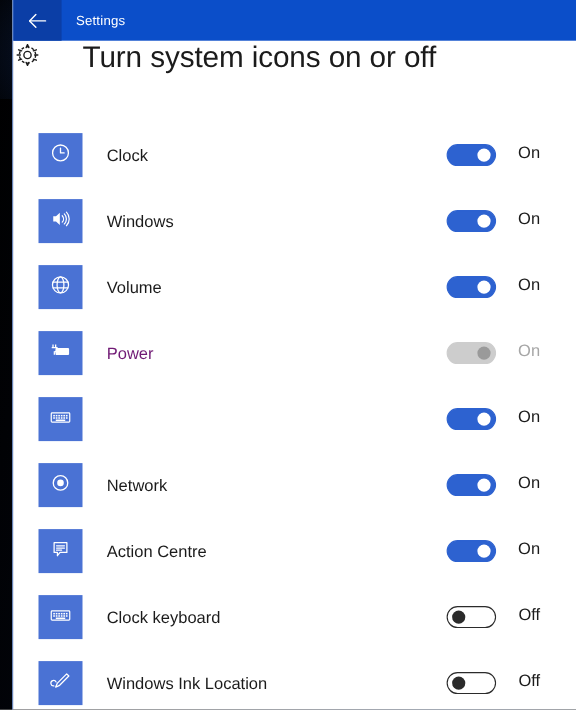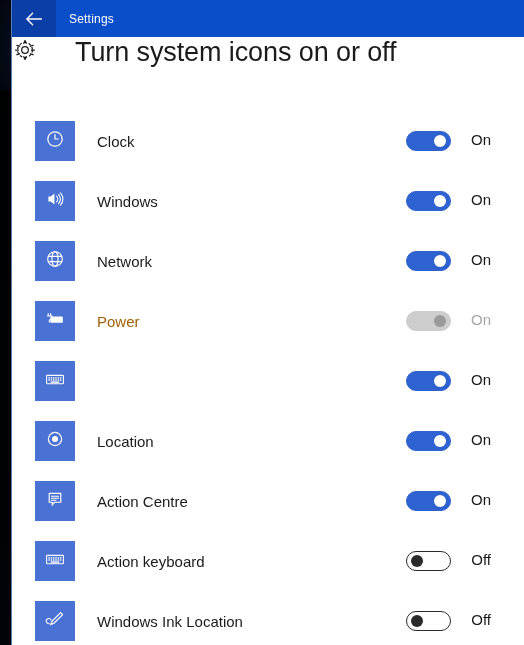--- a/index.html
+++ b/index.html
@@ -117,21 +117,21 @@
   .row.disabled .tile {
     background: #4a72d4;
   }
   .row-label {
     margin-left: 22px;
     font-size: 15px;
     color: #1b1b1b;
     white-space: nowrap;
   }
   .row.disabled .row-label {
-    color: #a16207;
+    color: #701a75;
   }
 
   
   .toggle-wrap {
     position: absolute;
     right: 33px;
     display: flex;
     align-items: flex-start;
   }
   .toggle {
@@ -270,21 +270,21 @@
         <span>
           <svg width="20" height="20" viewBox="0 0 20 20" aria-hidden="true">
             <g fill="none" stroke="#ffffff" stroke-width="1.15">
               <circle cx="10" cy="10" r="7.3"></circle>
               <ellipse cx="10" cy="10" rx="3.1" ry="7.3"></ellipse>
               <path d="M2.9 7.4 H17.1 M2.9 12.6 H17.1"></path>
             </g>
           </svg>
         </span>
       </div>
-      <div class="row-label">Network</div>
+      <div class="row-label">Volume</div>
       <div class="toggle-wrap">
         <div class="toggle on">
             <span class="knob"></span>
           </div>
         <div class="toggle-state">On</div>
       </div>
     </div>
 
     <div class="row disabled">
       <div class="tile">
@@ -340,21 +340,21 @@
 
     <div class="row">
       <div class="tile">
         <span>
           <svg width="20" height="20" viewBox="0 0 20 20" aria-hidden="true">
             <circle cx="10" cy="10" r="6.6" fill="none" stroke="#ffffff" stroke-width="1.2"></circle>
             <circle cx="10" cy="10" r="3.0" fill="#ffffff"></circle>
           </svg>
         </span>
       </div>
-      <div class="row-label">Location</div>
+      <div class="row-label">Network</div>
       <div class="toggle-wrap">
         <div class="toggle on">
             <span class="knob"></span>
           </div>
         <div class="toggle-state">On</div>
       </div>
     </div>
 
     <div class="row">
       <div class="tile">
@@ -394,21 +394,21 @@
                 <rect x="6.7" y="10.3" width="1.5" height="1.4"></rect>
               <rect x="9.0" y="10.3" width="1.5" height="1.4"></rect>
                 <rect x="11.3" y="10.3" width="1.5" height="1.4"></rect>
               <rect x="13.6" y="10.3" width="1.5" height="1.4"></rect>
                 <rect x="15.9" y="10.3" width="1.5" height="1.4"></rect>
               <rect x="6.7" y="12.4" width="8.6" height="1.4"></rect>
             </g>
           </svg>
         </span>
       </div>
-      <div class="row-label">Action keyboard</div>
+      <div class="row-label">Clock keyboard</div>
       <div class="toggle-wrap">
         <div class="toggle off">
             <span class="knob"></span>
           </div>
         <div class="toggle-state">Off</div>
       </div>
     </div>
 
     <div class="row">
       <div class="tile">

